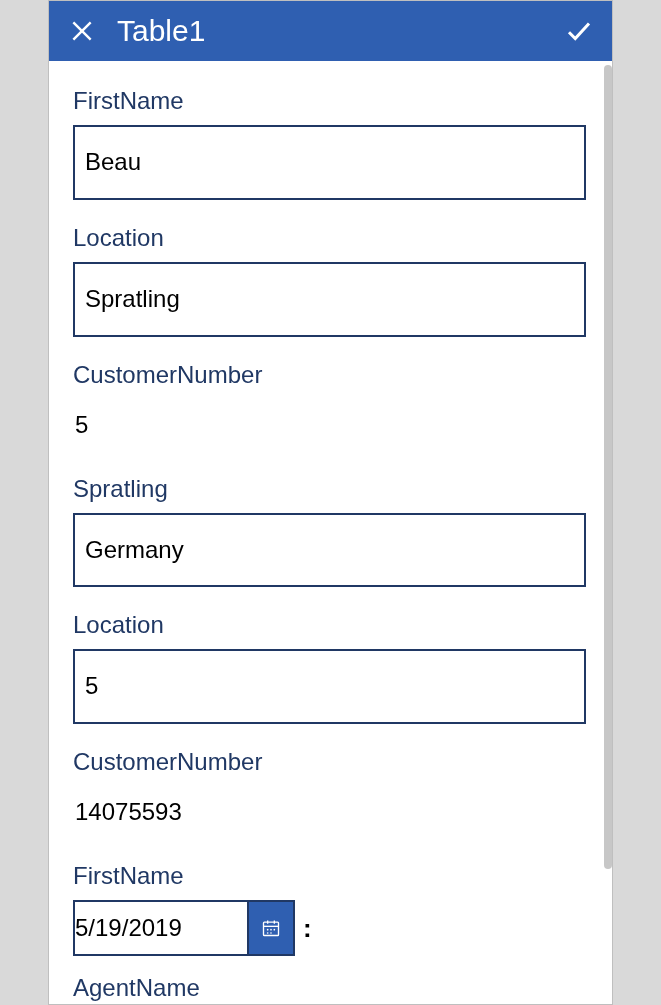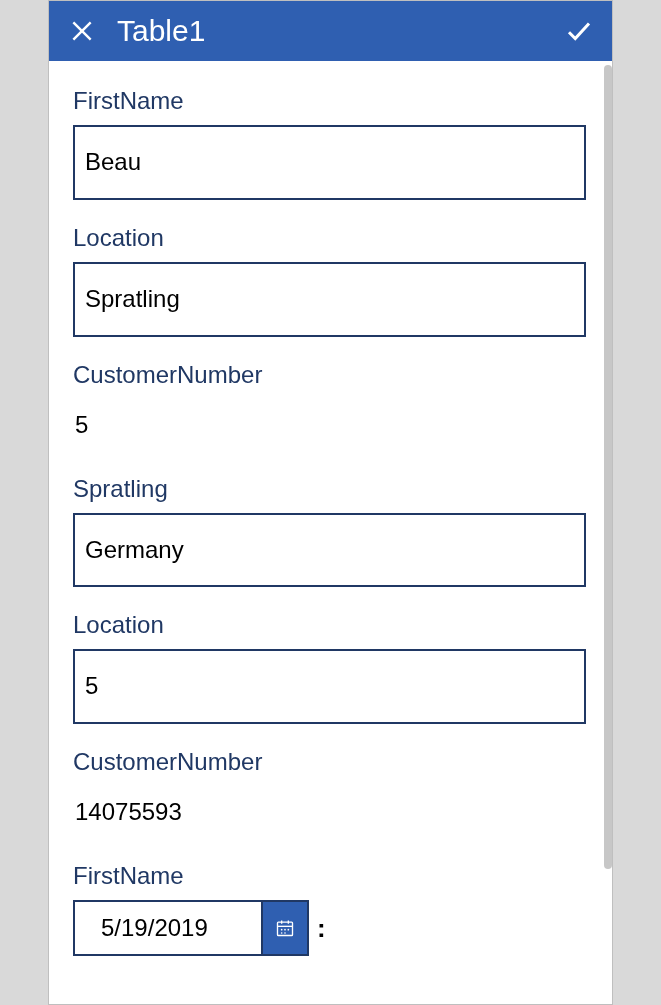--- a/index.html
+++ b/index.html
@@ -81,24 +81,24 @@
     color: #000000;
     padding: 12px 2px;
   }
   .field-block { margin-bottom: 24px; }
   .date-row {
     display: flex;
     align-items: center;
     gap: 0;
   }
   .date-input {
-    width: 190px;
+    width: 176px;
     border: 2px solid #203864;
     font-size: 24px;
-    padding: 12px 26px;
+    padding: 12px 0;
     color: #000000;
     font-family: inherit;
   }
   .date-picker-btn {
     width: 46px;
     height: 56px;
     background: #2f5fb1;
     border: 2px solid #203864;
     border-left: none;
     display: flex;
@@ -198,20 +198,23 @@
               <circle cx="12" cy="14" r="1" fill="#ffffff"></circle>
               <circle cx="16" cy="14" r="1" fill="#ffffff"></circle>
               <circle cx="8" cy="18" r="1" fill="#ffffff"></circle>
               <circle cx="12" cy="18" r="1" fill="#ffffff"></circle>
             </svg>
           </div>
           <div class="date-colon">:</div>
         </div>
       </div>
 
+      <div class="field-block">
+        <div class="field-label">AgentName</div>
+      </div>
 
     </div>
 
     <div class="fake-scrollbar">
       <div class="thumb"></div>
     </div>
   </div>
 
 </div>
 

